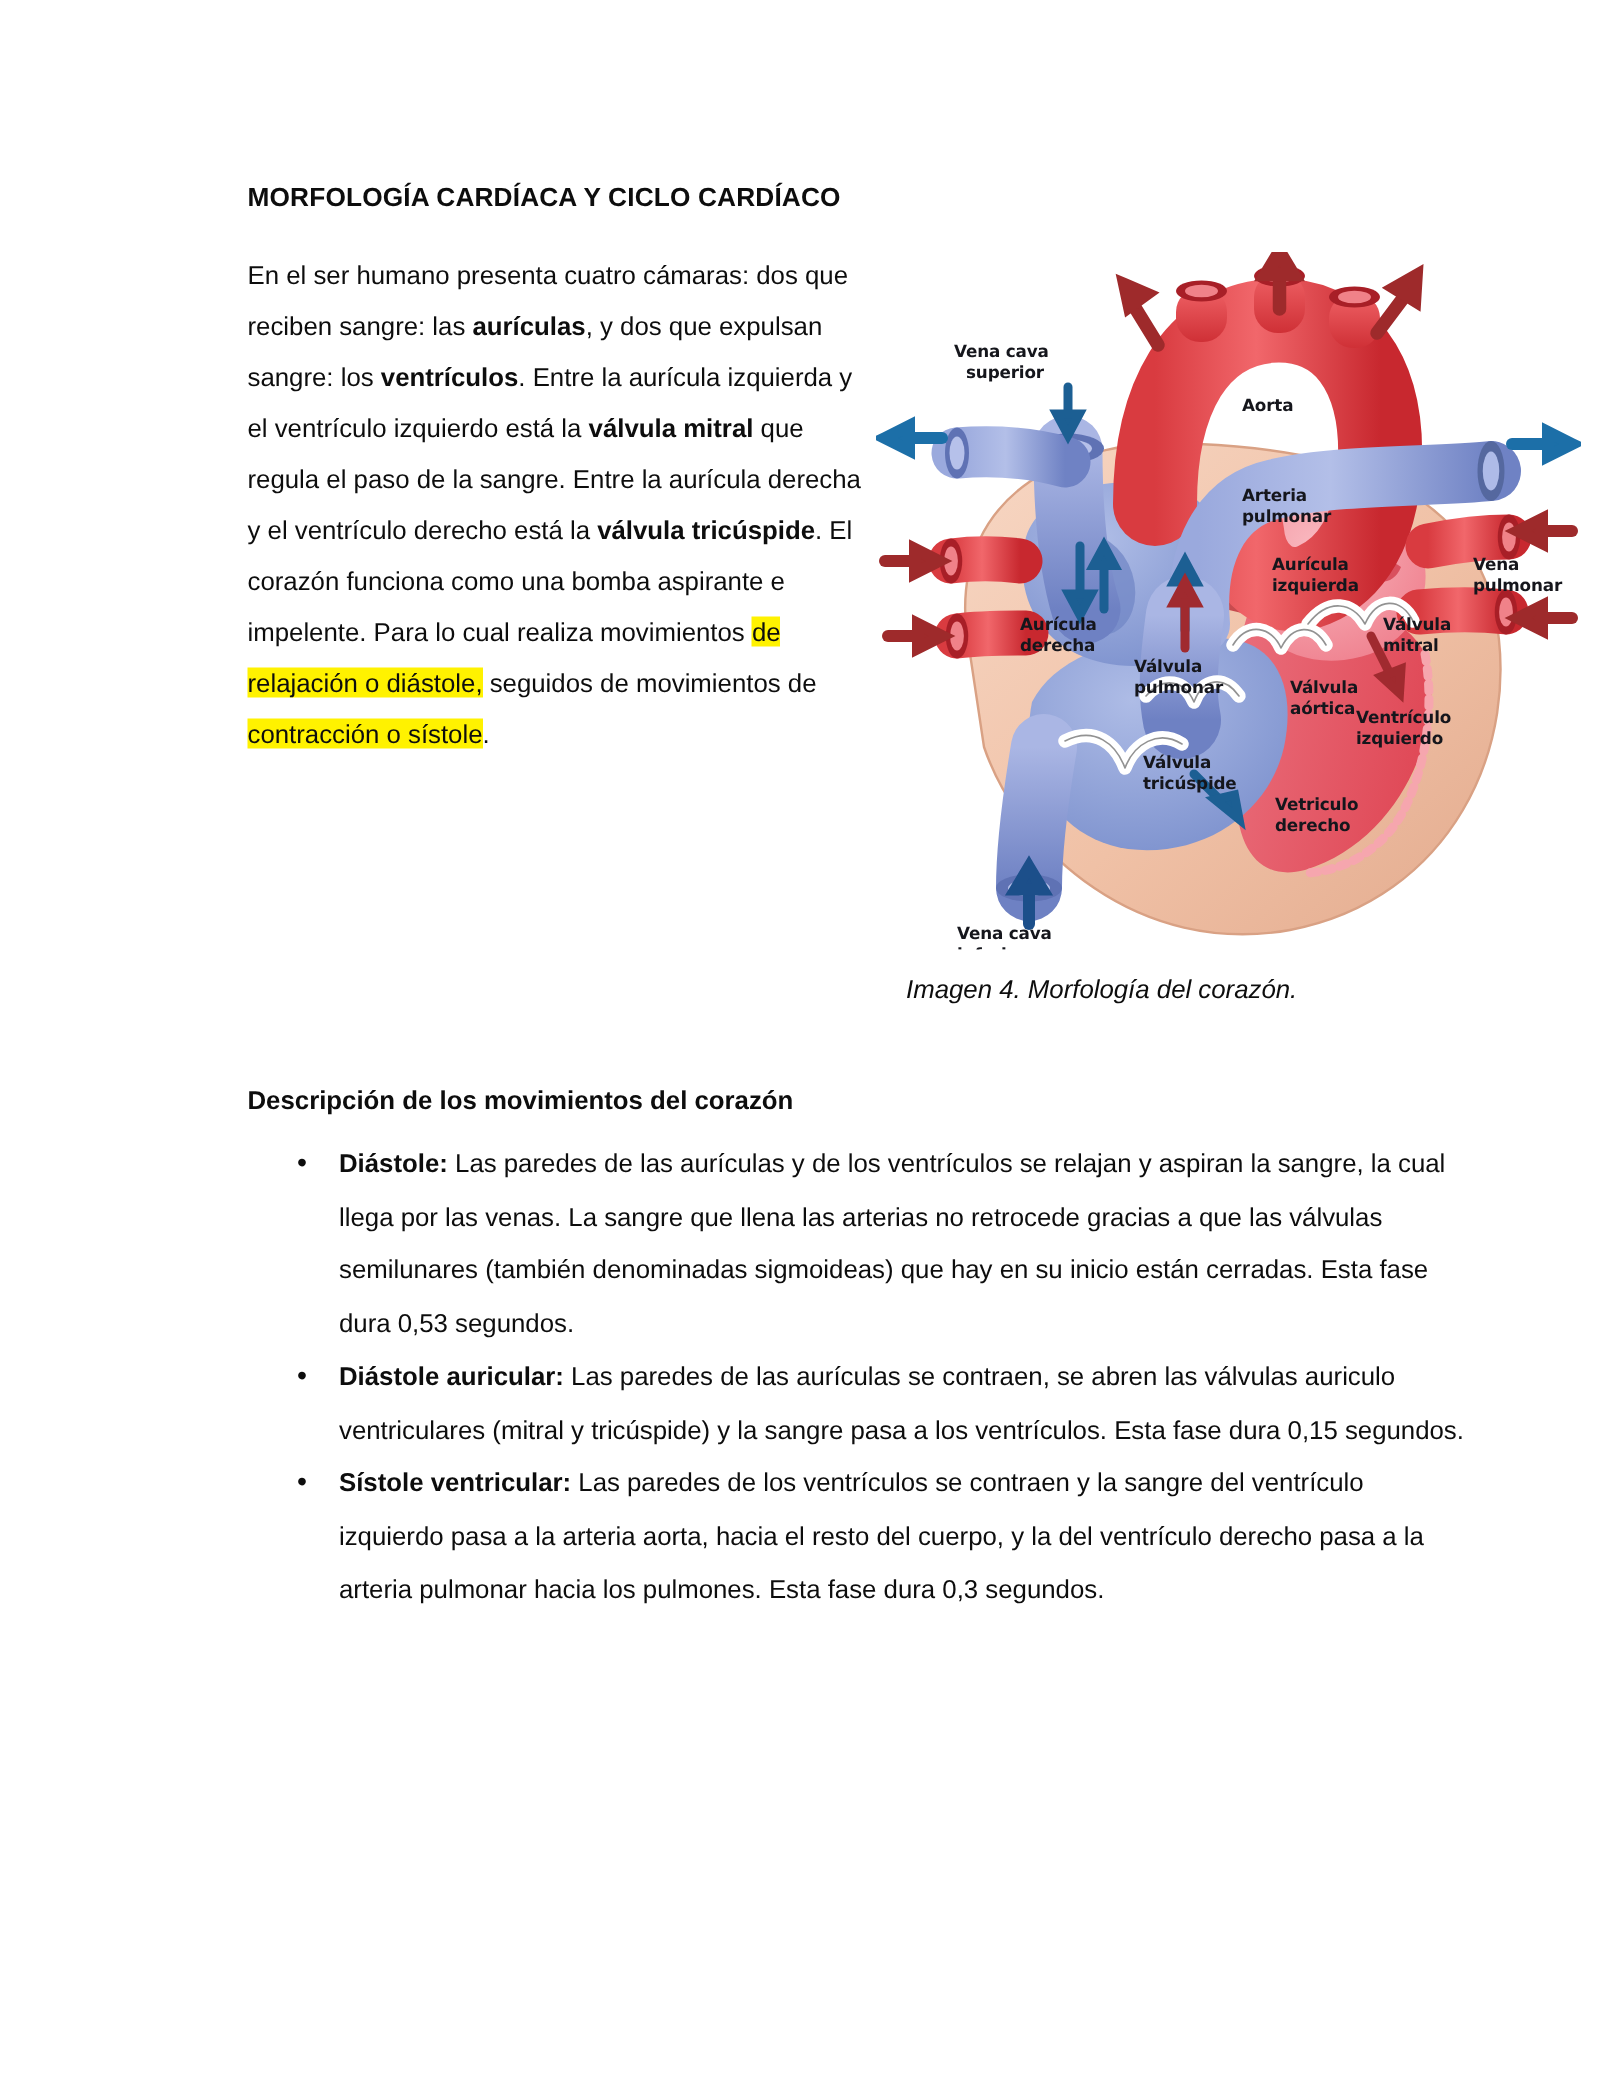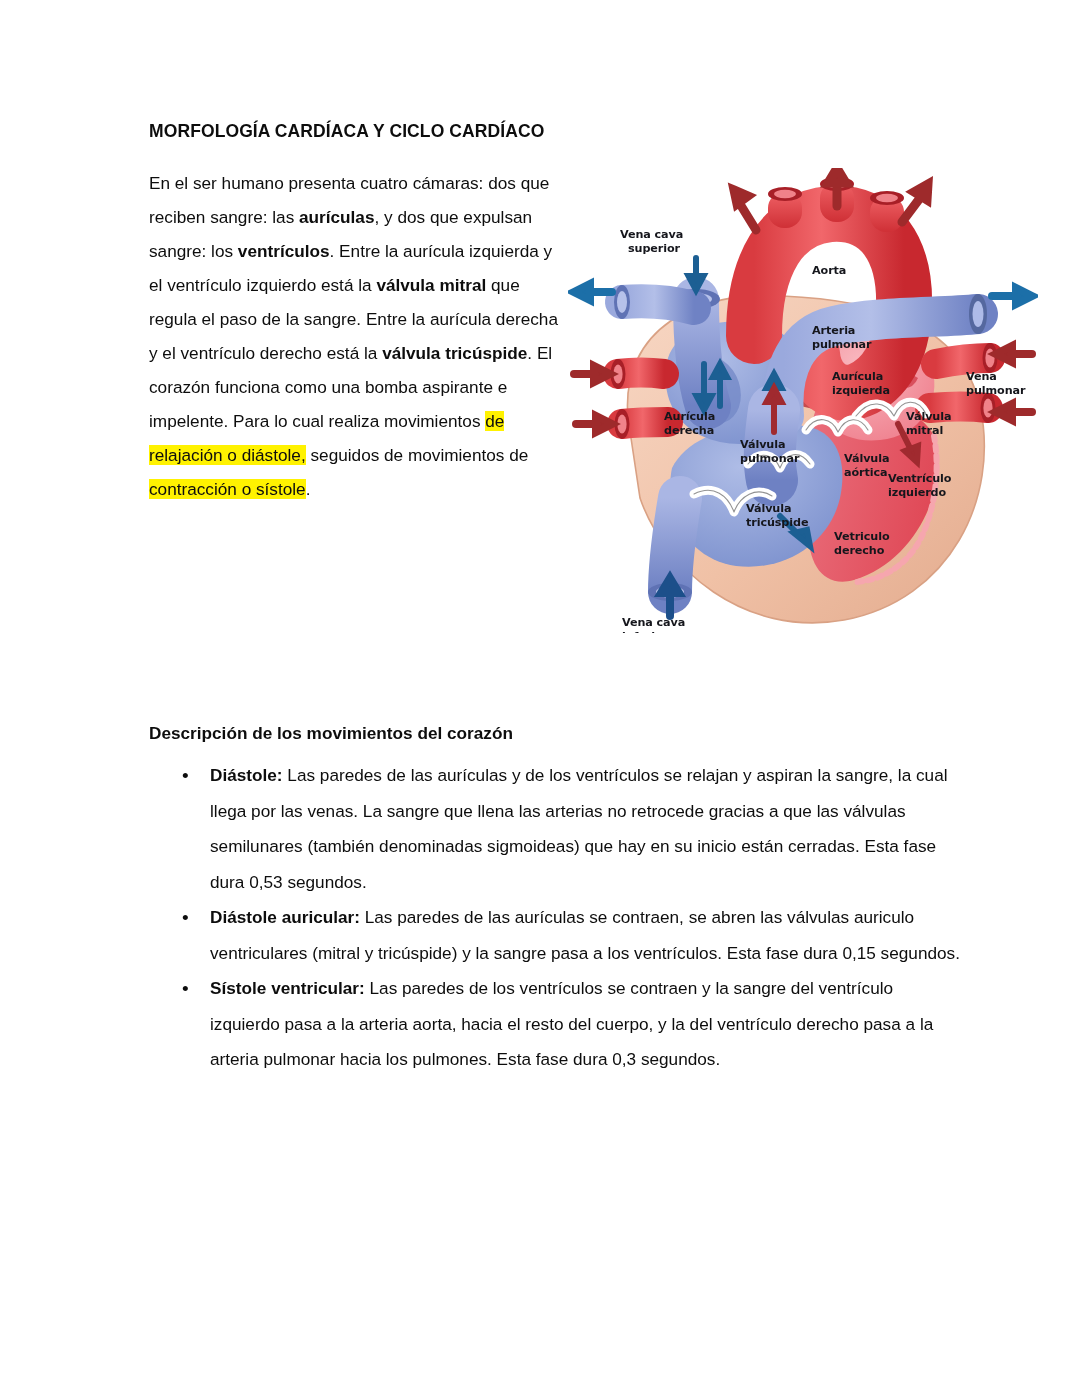--- a/index.html
+++ b/index.html
@@ -11,21 +11,21 @@
     width: 1080px;
     height: 1397px;
     font-family: "Liberation Sans", sans-serif;
     color: #0d0d0d;
     position: relative;
     overflow: hidden;
   }
 
   .page {
     position: absolute;
-    left: 0; top: 0;
+    left: 16px; top: 0;
     width: 928px;
     height: 1397px;
   }
 
   
   .doc-title {
     position: absolute;
     left: 149px;
     top: 120px;
     width: 820px;
@@ -383,20 +383,21 @@
           <text x="266" y="372">Vetriculo</text>
           <text x="266" y="386">derecho</text>
 
           <text x="54" y="458">Vena cava</text>
           <text x="54" y="472">inferior</text>
         </g>
       </svg>
     </div>
   </div>
 
+  <div class="fig-caption">Imagen 4. Morfología del corazón.</div>
 
   <div class="sect-head">Descripción de los movimientos del corazón</div>
 
   <ul class="bullets">
     <li>
       <span class="dot">•</span><b>Diástole:</b><span> Las paredes de las aurículas y de los ventrículos se relajan y aspiran la sangre, la cual llega por las venas. La sangre que llena las arterias no retrocede gracias a que las válvulas semilunares (también denominadas sigmoideas) que hay en su inicio están cerradas. Esta fase dura 0,53 segundos.</span>
     </li>
     <li>
       <span class="dot">•</span><b> Diástole auricular:</b><span> Las paredes de las aurículas se contraen, se abren las válvulas auriculo ventriculares (mitral y tricúspide) y la sangre pasa a los ventrículos. Esta fase dura 0,15 segundos.</span>
     </li>

